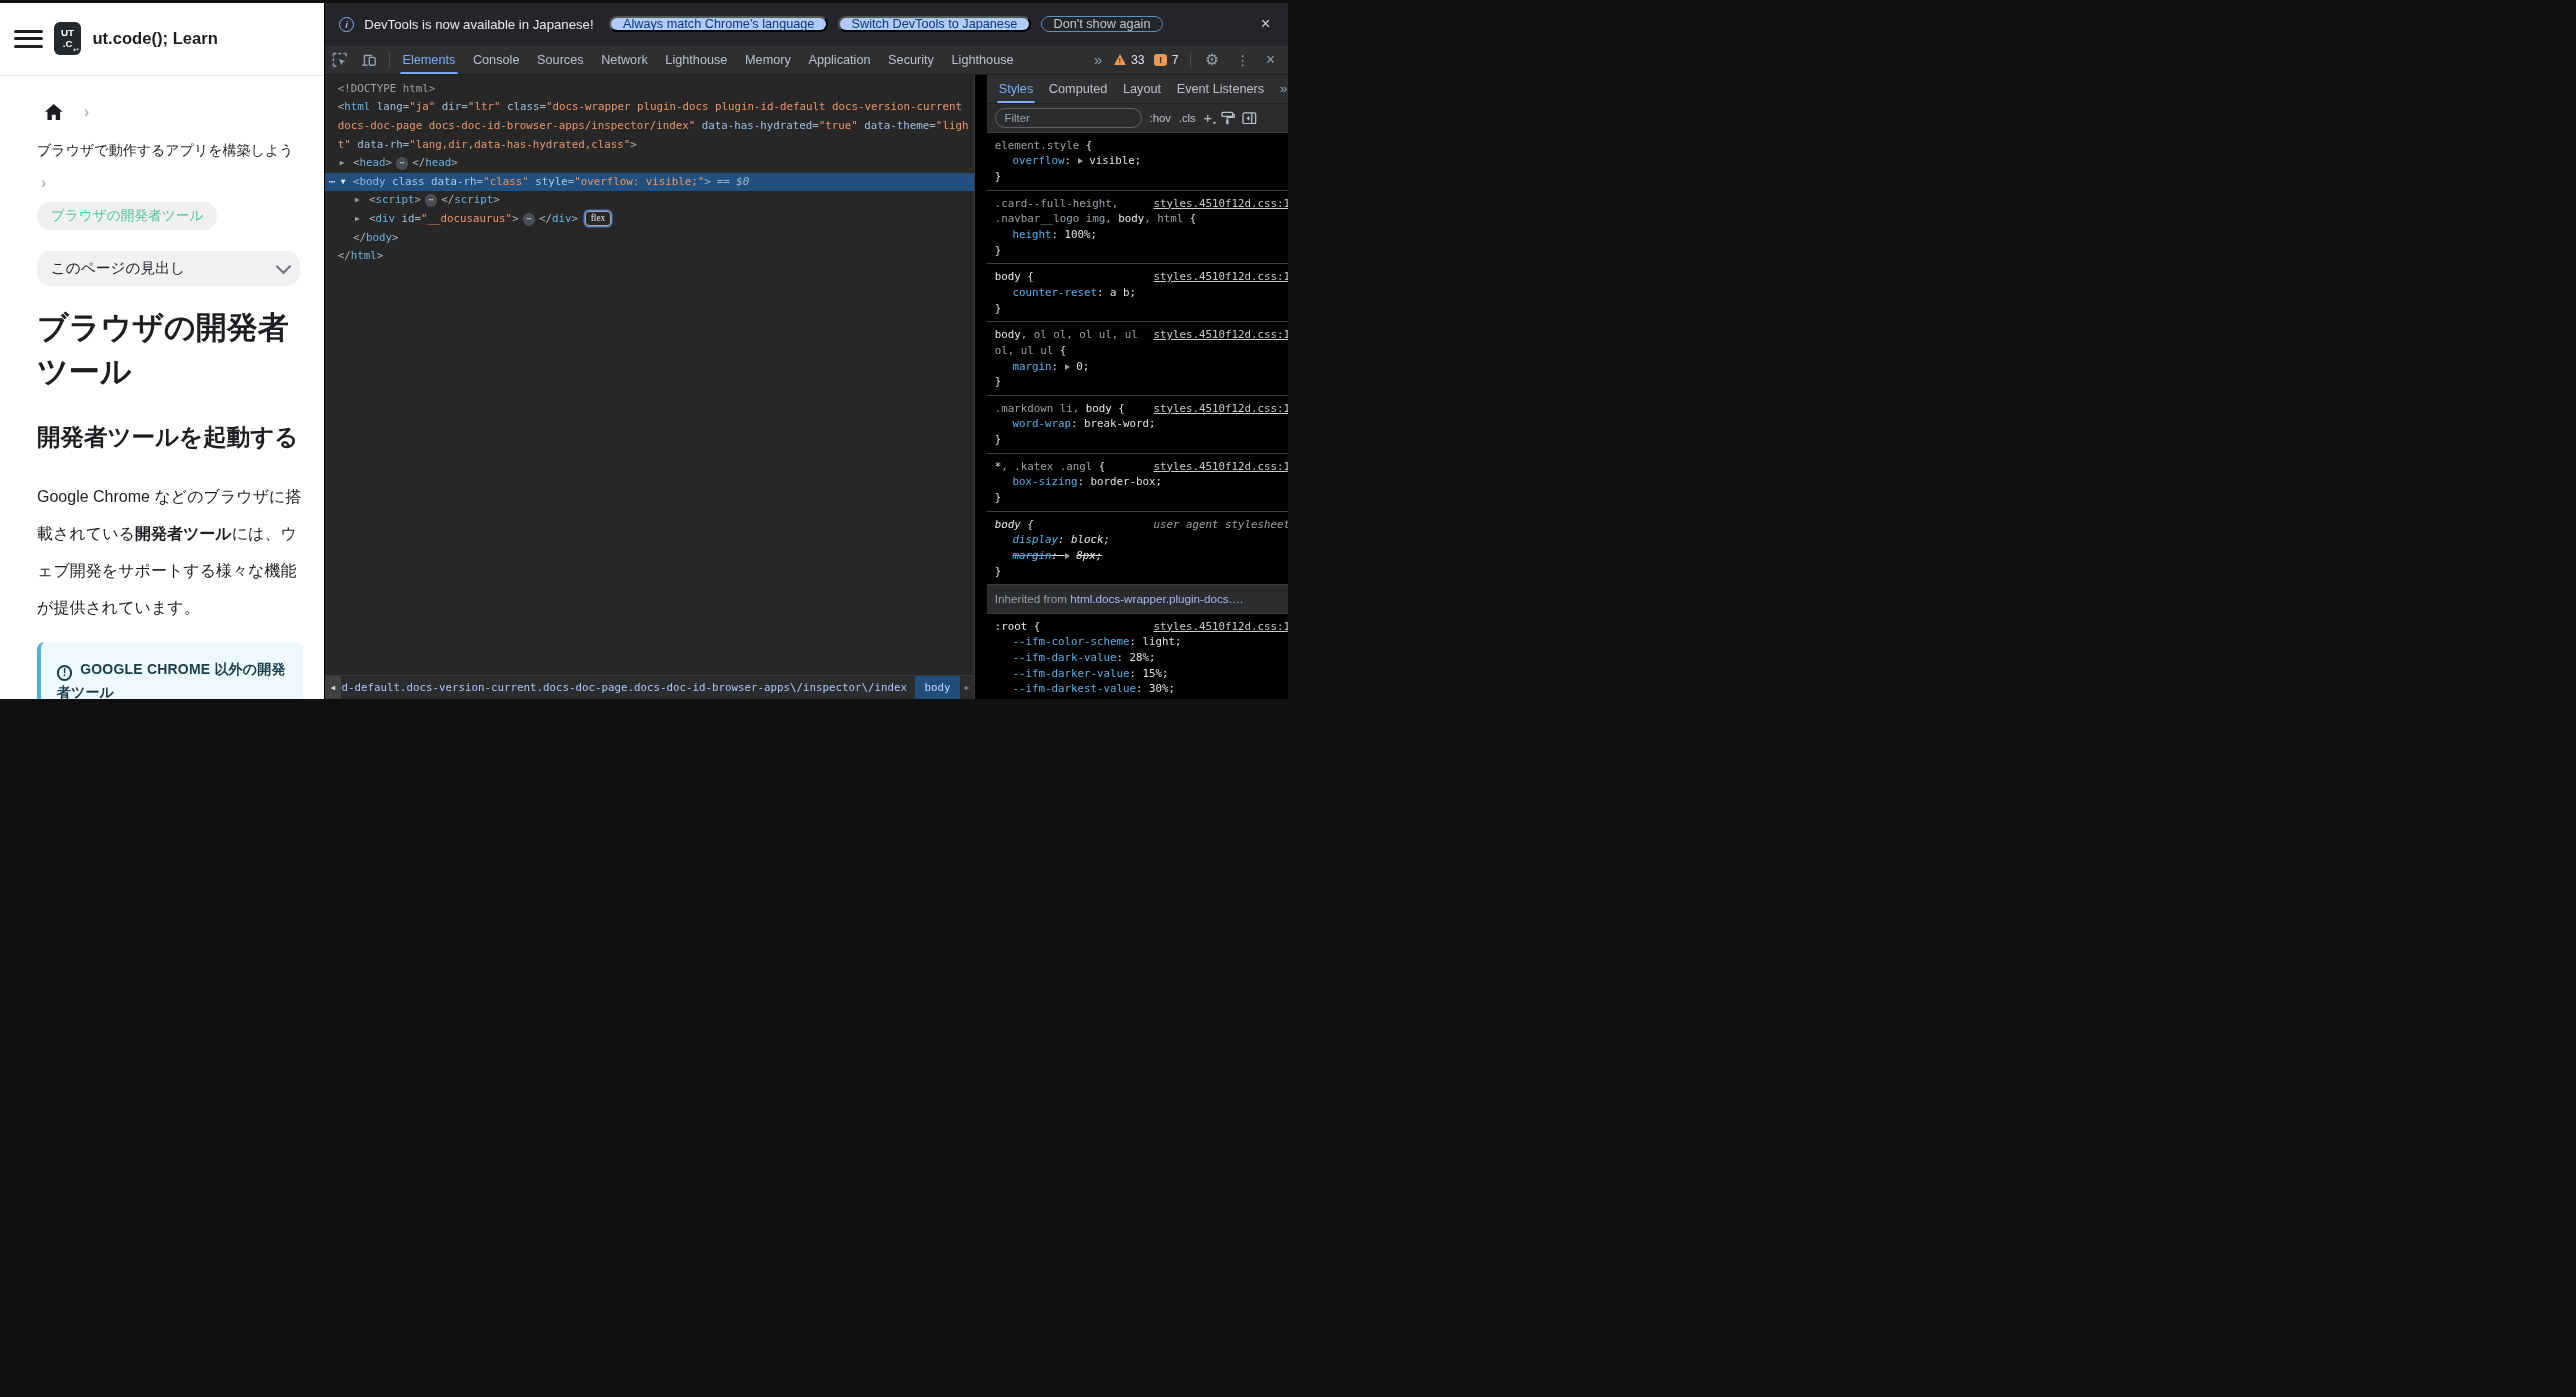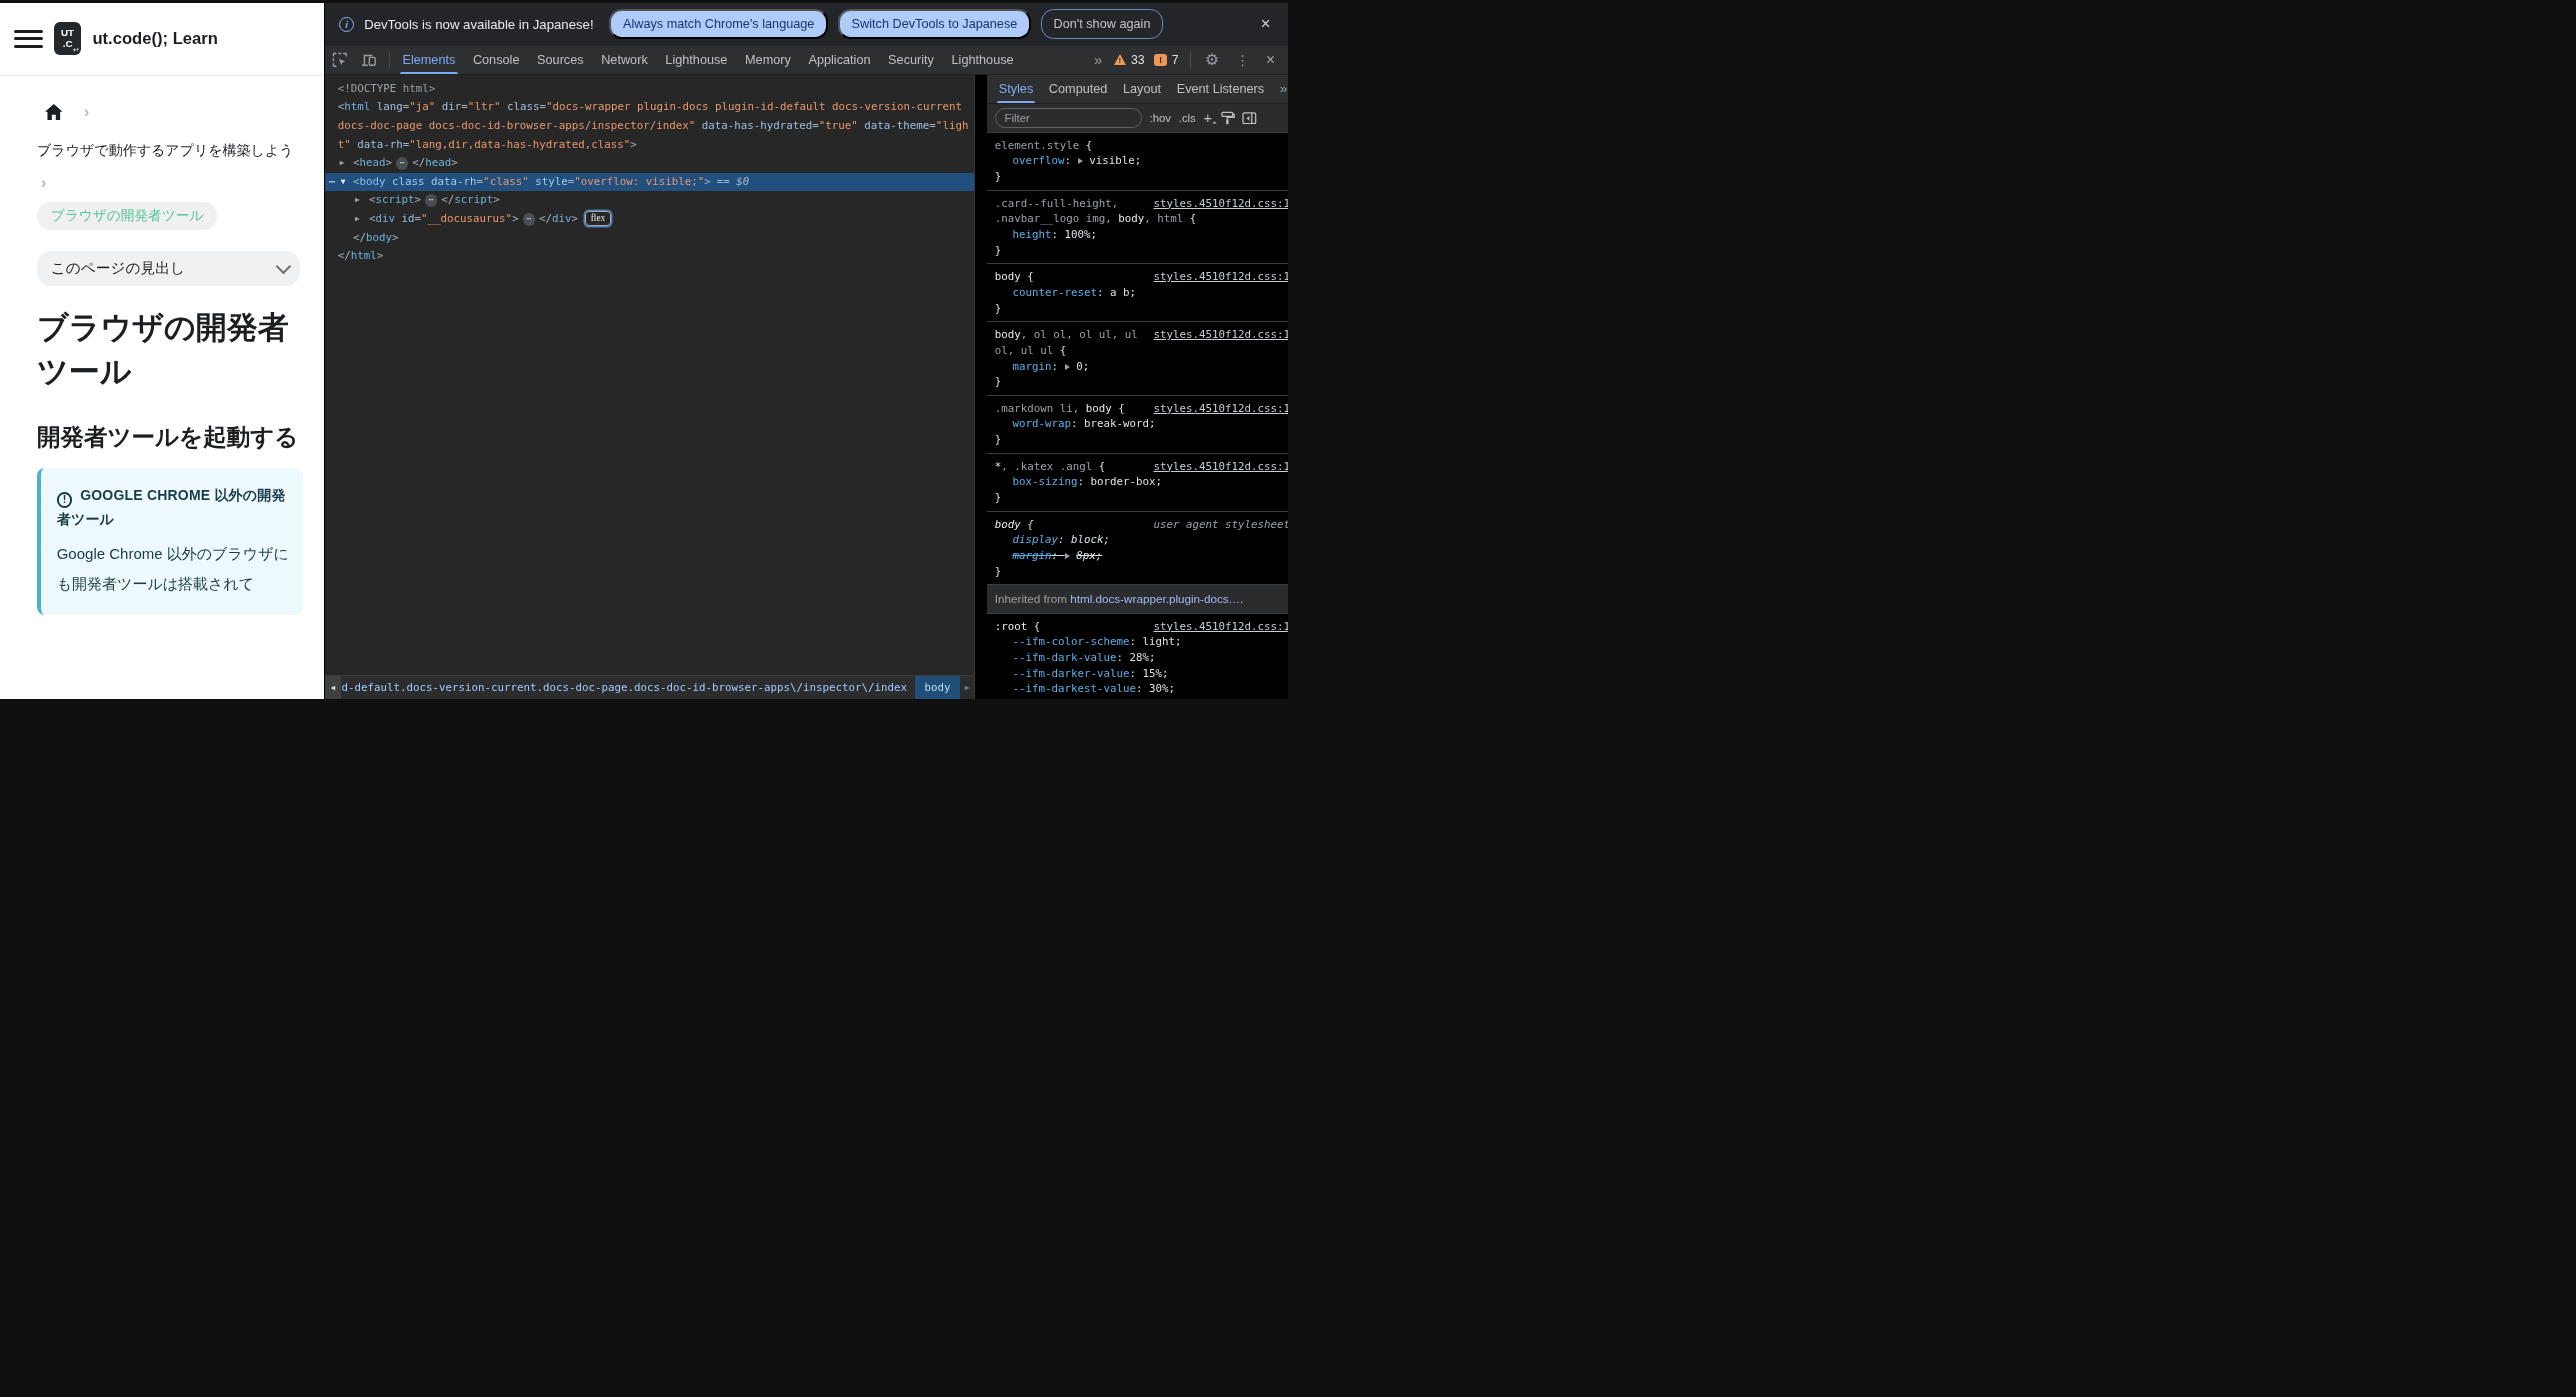--- a/index.html
+++ b/index.html
@@ -50,21 +50,21 @@
 
   
   .devtools { flex:1; display:flex; flex-direction:column; background:#272727; min-width:0;
               border-left:1px solid #000; }
   .notif { height:43px; flex:none; background:#242528; display:flex; align-items:center;
            gap:9.8px; padding:0 13.7px; }
   .info-ico { width:15.7px; height:15.7px; border:1.6px solid #8ab4f8; border-radius:50%; color:#8ab4f8;
               font-size:9.8px; font-style:italic; font-weight:bold; display:flex; align-items:center;
               justify-content:center; flex:none; }
   .notif-msg { color:#e8eaed; font-size:13.2px; margin-right:5.9px; white-space:nowrap; }
-  .pill { height:30px; border-radius:12.7px; font-size:12.7px; display:flex; align-items:center;
+  .pill { height:16px; border-radius:12.7px; font-size:12.7px; display:flex; align-items:center;
           padding:0 11.7px; cursor:pointer; white-space:nowrap; }
   .pill.filled { background:#aecbfa; color:#12386e; }
   .pill.outline { background:transparent; border:1.5px solid #5f8ec2; color:#c3c6c9; }
   .notif-close { margin-left:auto; color:#d2d4d7; font-size:16.6px; cursor:pointer; padding:0 3.9px;}
 
   .tabbar { height:29px; flex:none; background:#2e2f31; display:flex; align-items:center;
             border-bottom:1px solid #1f1f1f; }
   .tb-ico { color:#9aa0a6; padding:0 6.9px; display:flex; align-items:center; cursor:pointer; height:100%;}
   .tb-sep { width:1px; height:16.6px; background:#4a4b4d; margin:0 3.9px; flex:none;}
   .dtab { font-size:12.7px; color:#bdc1c6; padding:0 8.8px; height:100%; display:flex; align-items:center;
@@ -194,20 +194,21 @@
       </div>
 
       <div class="toc-box">
         <span>このページの見出し</span>
         <span class="chev-down"></span>
       </div>
 
       <h1 class="doc-h1">ブラウザの開発者ツール</h1>
       <h2 class="doc-h2">開発者ツールを起動する</h2>
 
+      <p class="doc-para"><span>Google Chrome などのブラウザに搭載されている</span><b>開発者ツール</b><span>には、ウェブ開発をサポートする様々な機能が提供されています。</span></p>
 
       <div class="admon">
         <div class="admon-title">
           <span class="alert-ico">!</span><span>GOOGLE CHROME 以外の開発者ツール</span>
         </div>
         <div class="admon-body">Google Chrome 以外のブラウザにも開発者ツールは搭載されて</div>
       </div>
     </div>
   </div>
 

